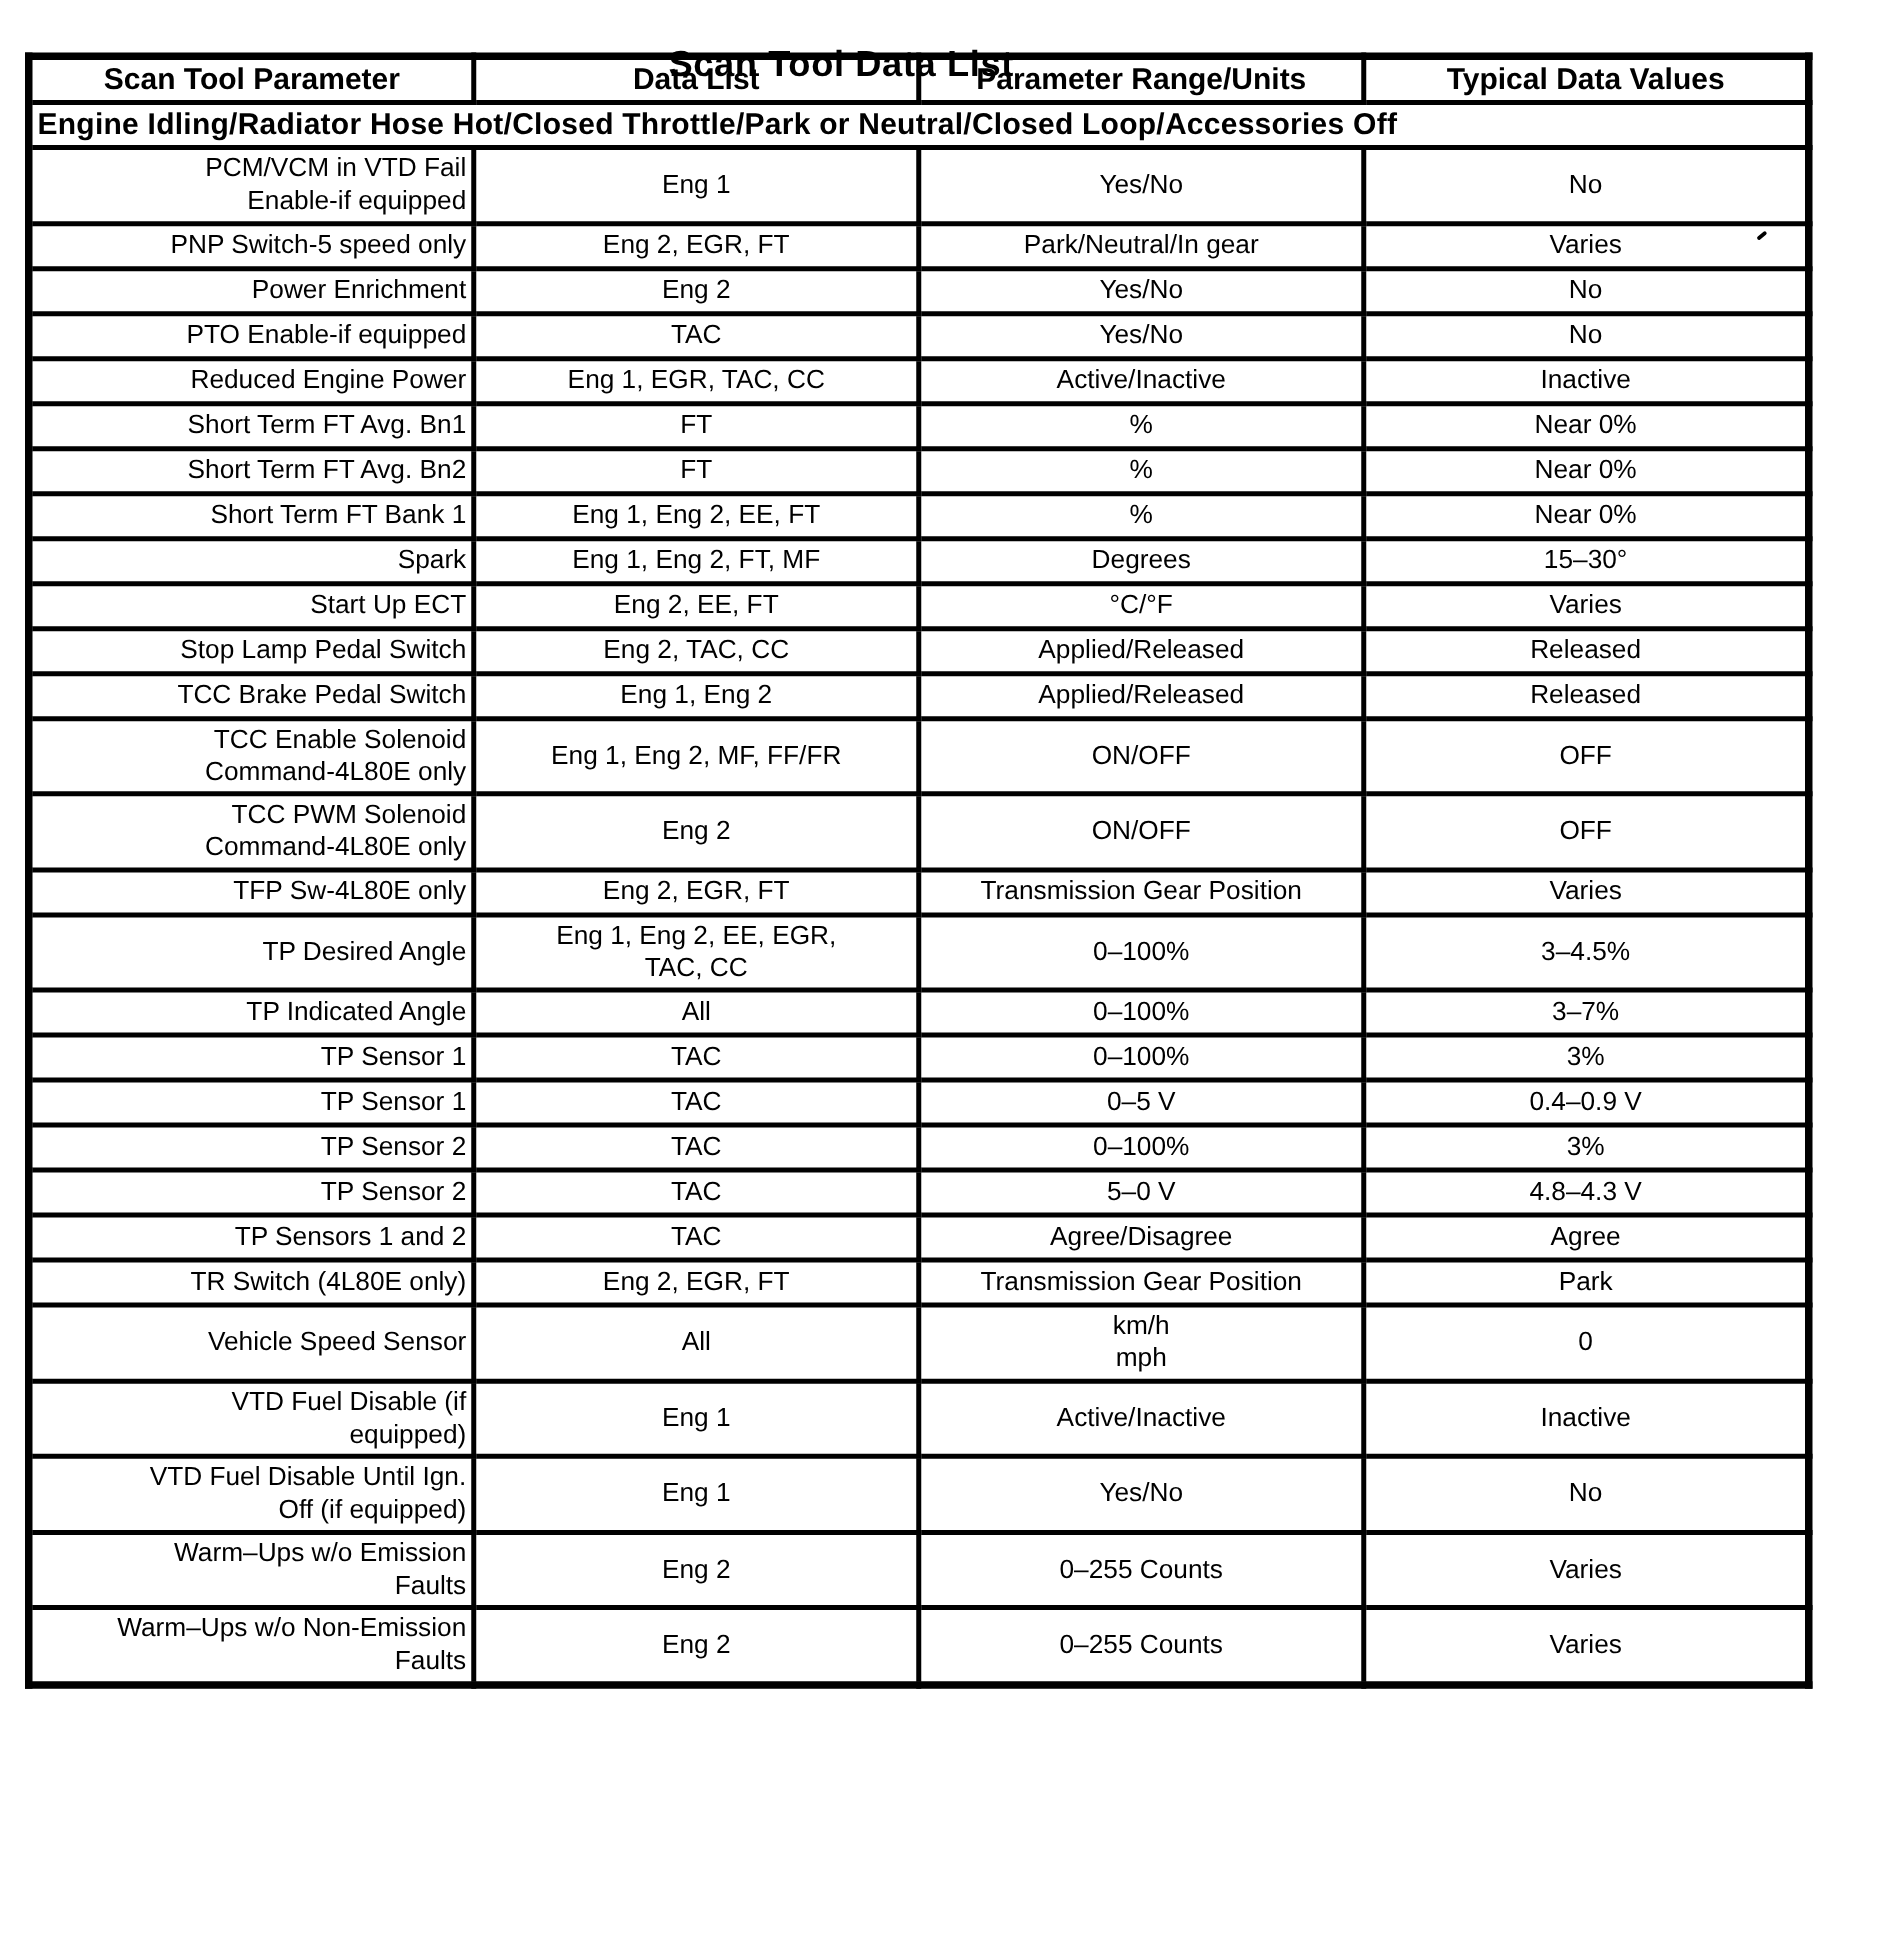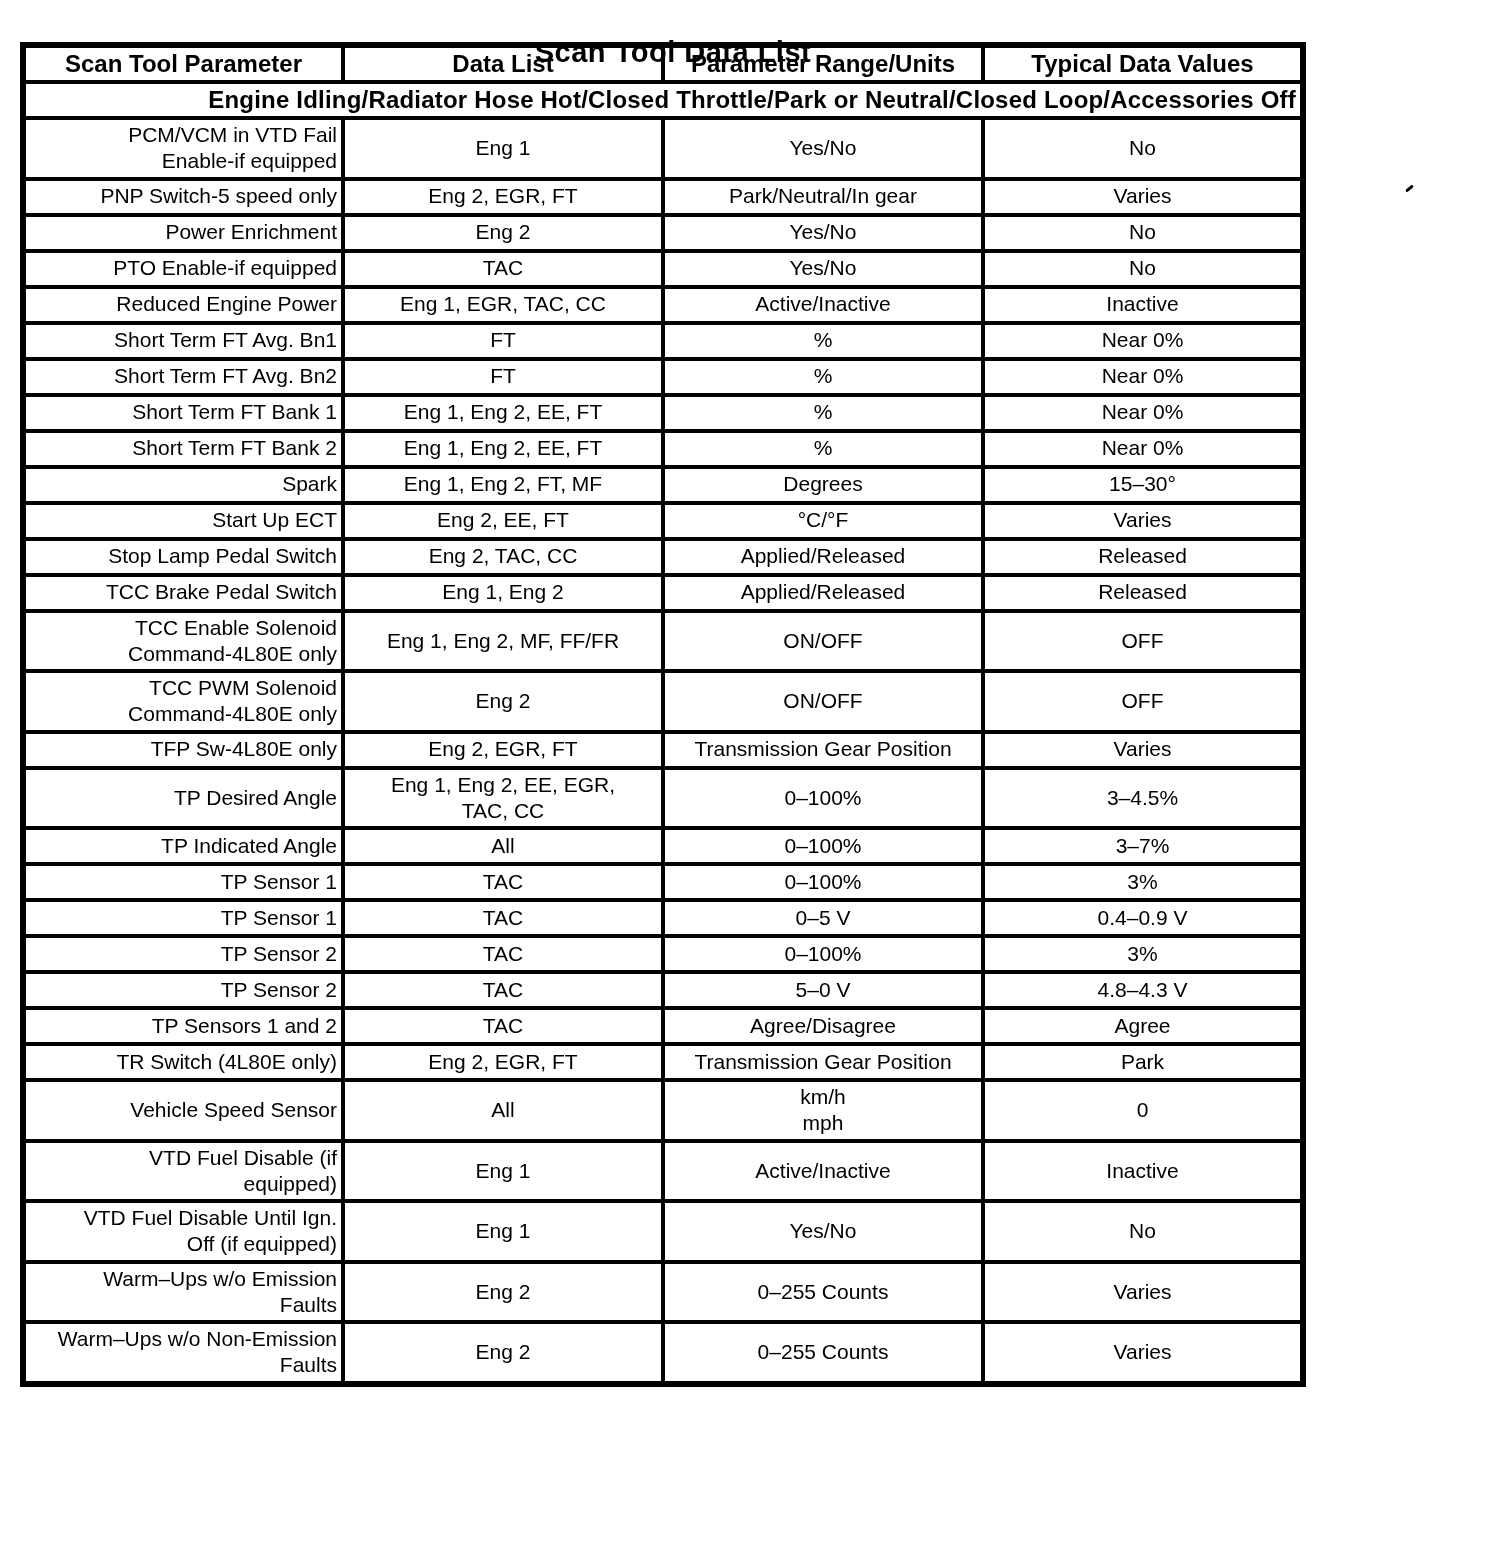--- a/index.html
+++ b/index.html
@@ -20,21 +20,21 @@
     text-align: center;
     font-size: 29px;
     font-weight: 700;
     letter-spacing: 0.5px;
     margin-top: 32px;
   }
   table.scan-table {
     position: absolute;
     top: 42px;
     left: 20px;
-    width: 1286px;
+    width: 1430px;
     table-layout: fixed;
     border-collapse: collapse;
     border: 6px solid #000000;
   }
   col.c1, col.c2, col.c3, col.c4 { width: 25%; }
   th, td {
     border: 4px solid #000000;
     vertical-align: middle;
     overflow: hidden;
   }
@@ -42,21 +42,21 @@
     height: 28px;
     font-size: 24px;
     font-weight: 700;
     text-align: center;
     padding: 2px 4px;
   }
   td.condition-cell {
     height: 28px;
     font-size: 24px;
     font-weight: 700;
-    text-align: right;
+    text-align: left;
     padding: 2px 4px;
     letter-spacing: 0.2px;
   }
   td.cell {
     height: 28px;
     font-size: 21px;
     line-height: 1.25;
     padding: 2px 8px;
     white-space: pre-line;
   }
@@ -147,26 +147,20 @@
     <td class="cell center-cell">Near 0%</td>
   </tr>
 
   <tr>
     <td class="cell param-cell">Short Term FT Bank 1</td>
     <td class="cell center-cell">Eng 1, Eng 2, EE, FT</td>
     <td class="cell center-cell">%</td>
     <td class="cell center-cell">Near 0%</td>
   </tr>
 
-  <tr>
-    <td class="cell param-cell">Short Term FT Bank 2</td>
-    <td class="cell center-cell">Eng 1, Eng 2, EE, FT</td>
-    <td class="cell center-cell">%</td>
-    <td class="cell center-cell">Near 0%</td>
-  </tr>
 
   <tr>
     <td class="cell param-cell">Spark</td>
     <td class="cell center-cell">Eng 1, Eng 2, FT, MF</td>
     <td class="cell center-cell">Degrees</td>
     <td class="cell center-cell">15–30°</td>
   </tr>
 
   <tr>
     <td class="cell param-cell">Start Up ECT</td>

